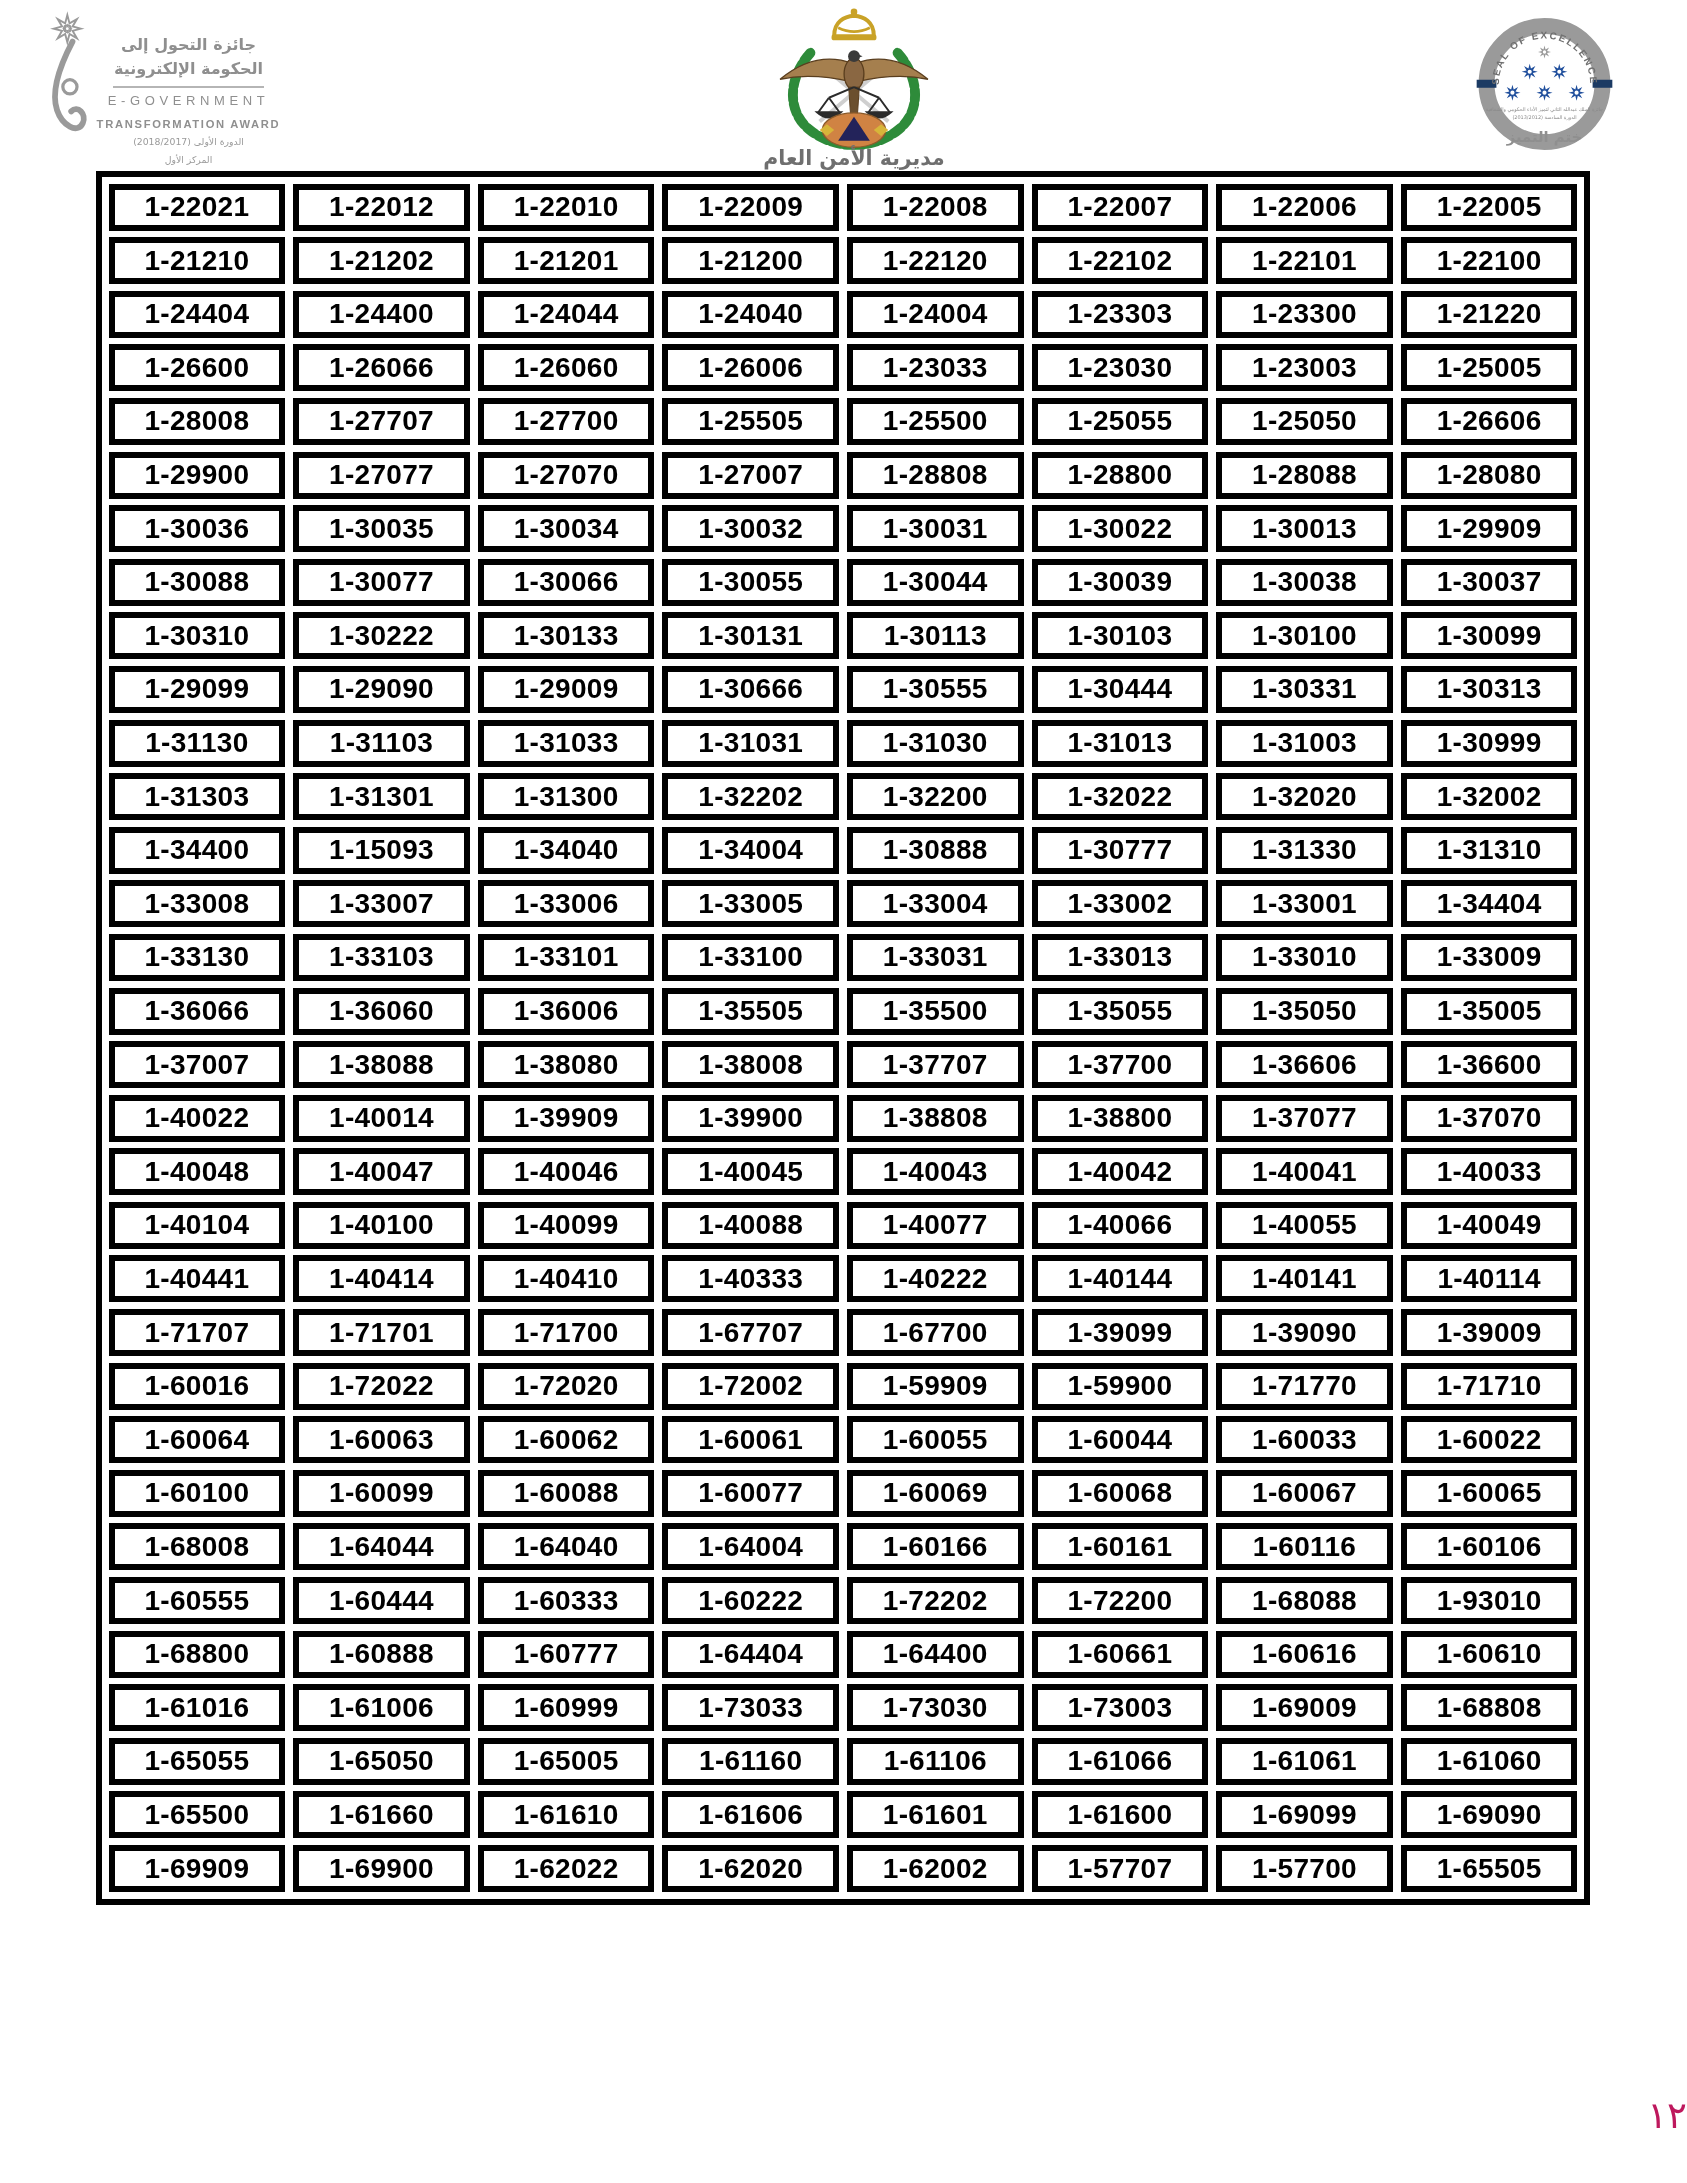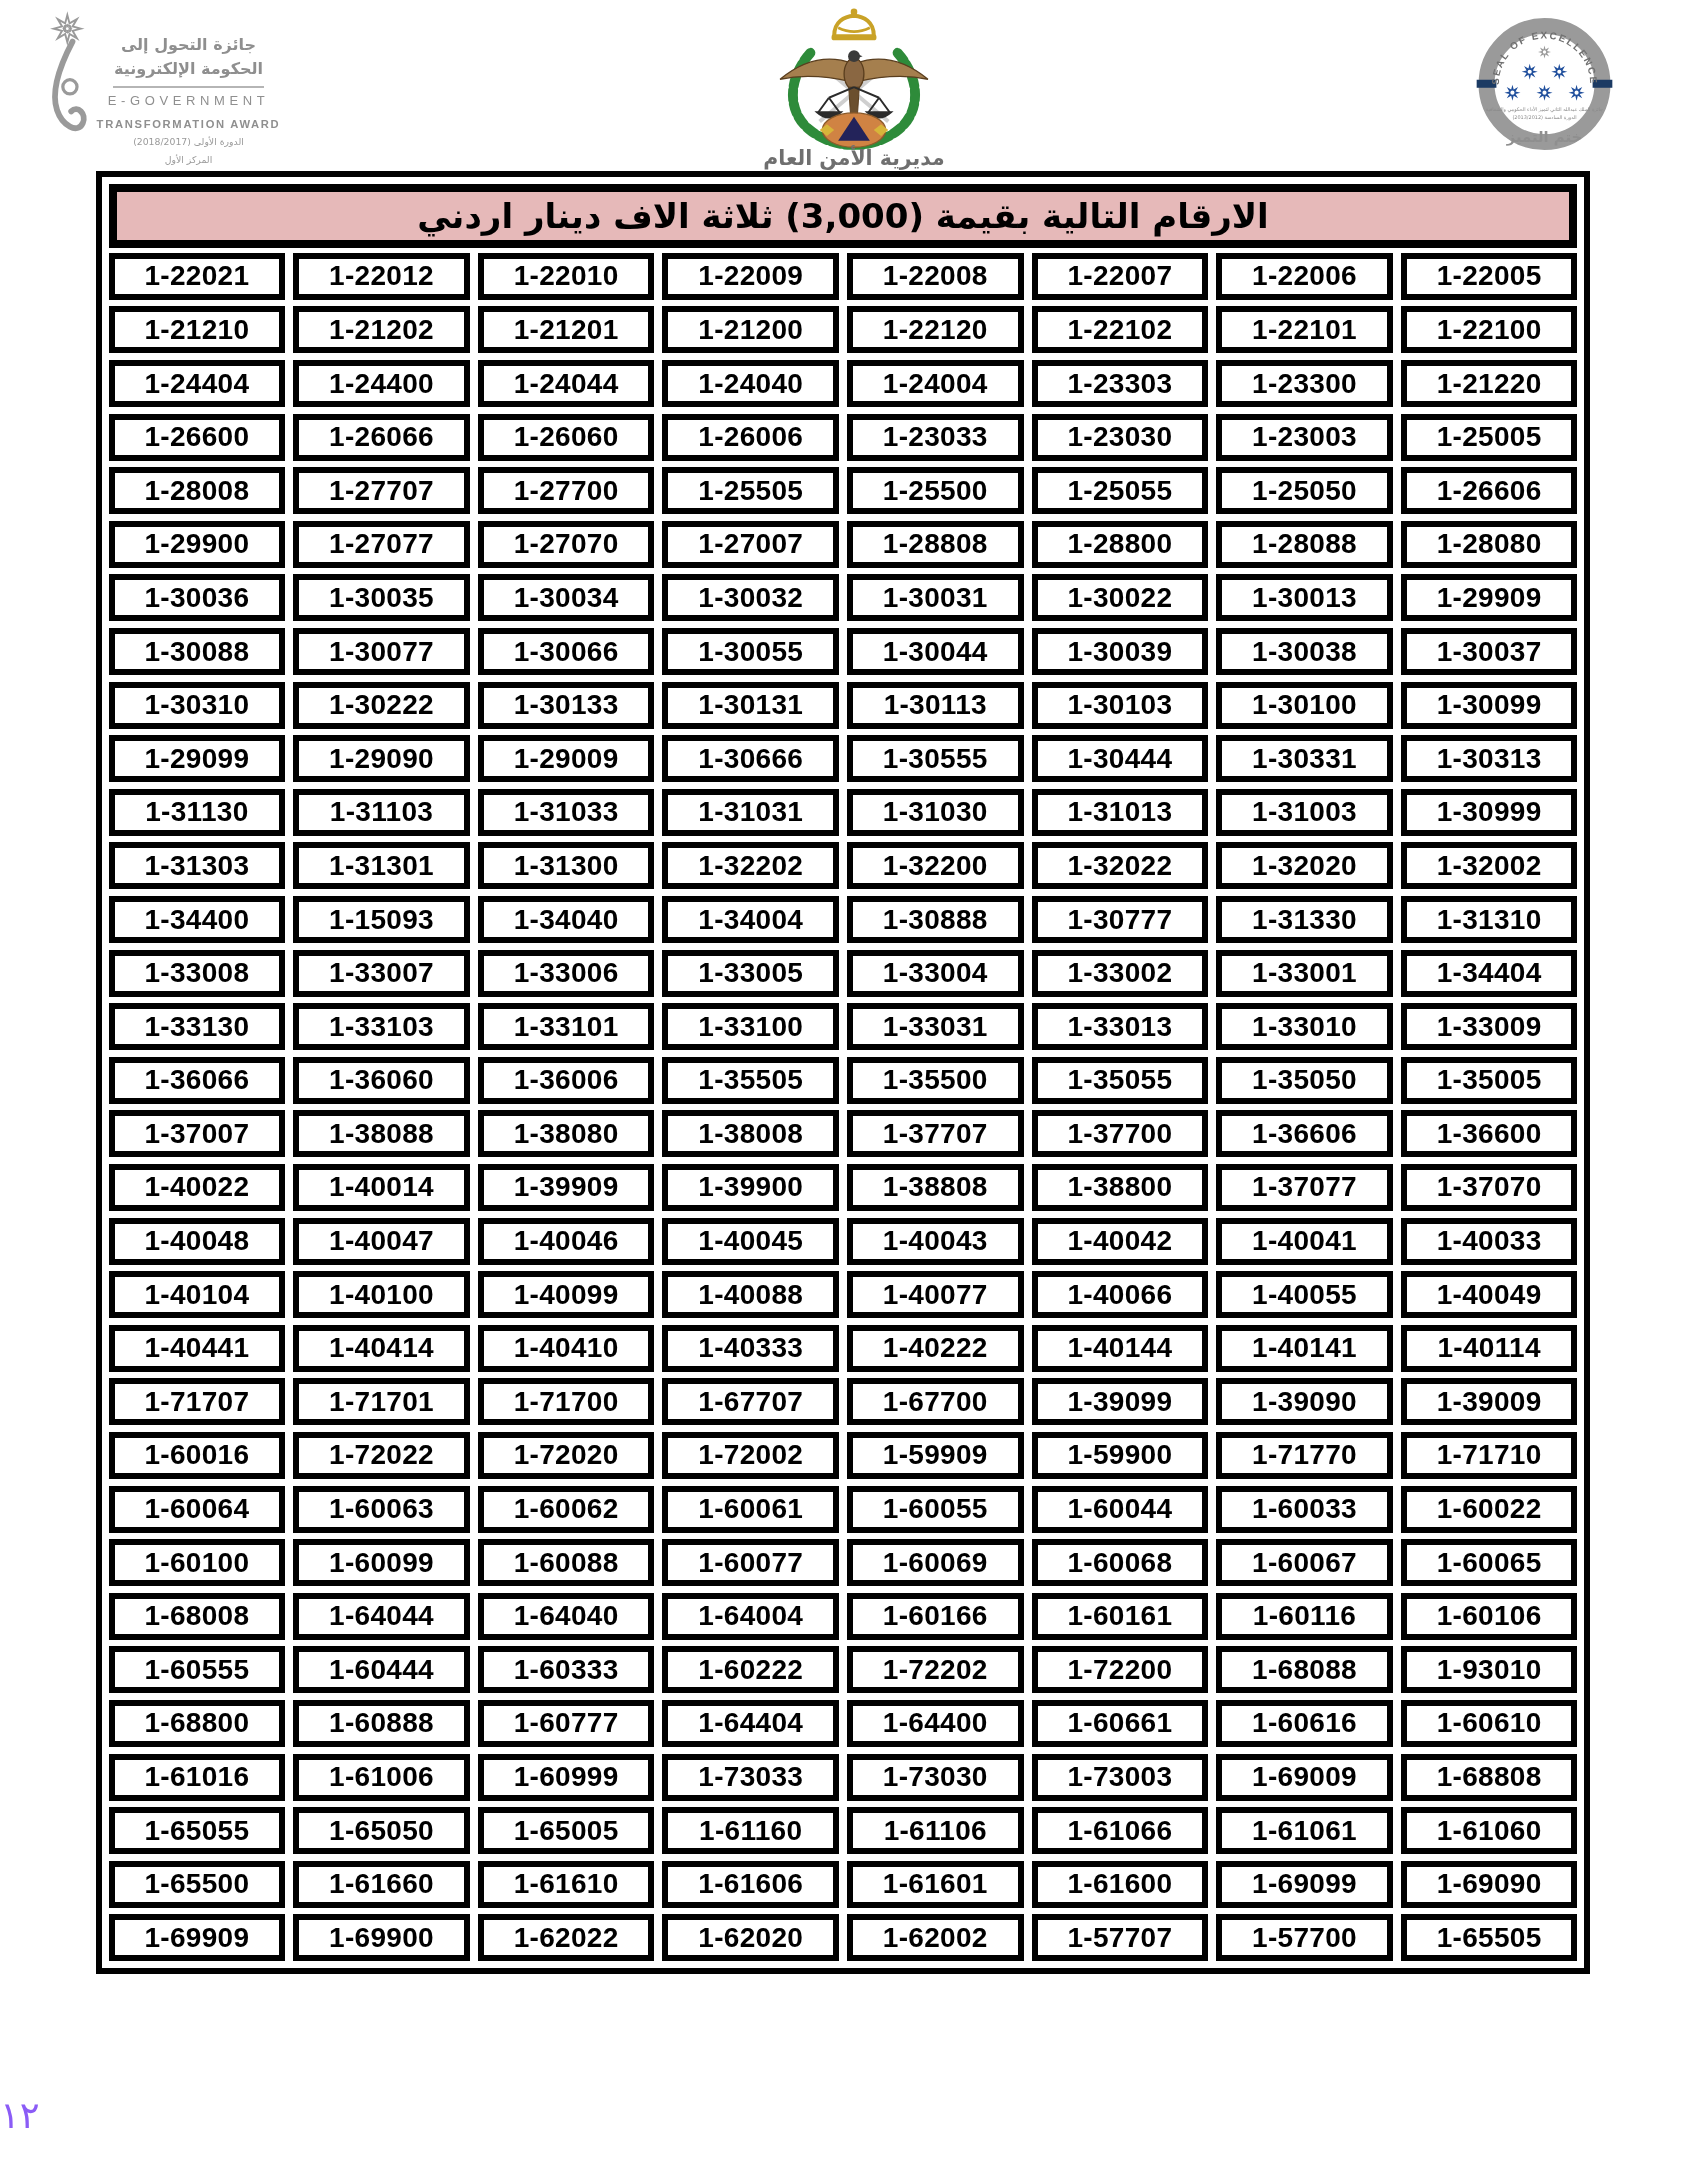--- a/index.html
+++ b/index.html
@@ -68,24 +68,24 @@
     font-weight: bold;
     font-size: 28px;
     letter-spacing: 0.3px;
     color: #000000;
     white-space: nowrap;
   }
 
   
   .page-number {
     position: absolute; left: 0; right: 0; top: 2094px;
-    text-align: left;
+    text-align: right;
     font-family: "DejaVu Sans", "DejaVu Serif", serif;
     font-size: 37px;
-    color: #8b5cf6;
+    color: #be185d;
     direction: rtl;
   }
 </style>
 </head>
 <body>
 
 <svg width="0" height="0" style="position:absolute" aria-hidden="true">
   <defs>
     <g id="star8">
       <polygon points="10,0 3.88,1.61 7.07,7.07 1.61,3.88 0,10 -1.61,3.88 -7.07,7.07 -3.88,1.61 -10,0 -3.88,-1.61 -7.07,-7.07 -1.61,-3.88 0,-10 1.61,-3.88 7.07,-7.07 3.88,-1.61"></polygon>
@@ -163,23 +163,20 @@
       <use href="#star8" transform="translate(68,126) scale(1.3)" fill="#1f4e9c"></use>
       <use href="#star8" transform="translate(120,126) scale(1.3)" fill="#1f4e9c"></use>
       <use href="#star8" transform="translate(172,126) scale(1.3)" fill="#1f4e9c"></use>
     </g>
     <text x="120" y="156" text-anchor="middle" font-size="8" fill="#8a8a8a" font-family="DejaVu Sans, sans-serif" direction="rtl">جائزة الملك عبدالله الثاني لتميز الأداء الحكومي والشفافية</text>
     <text x="120" y="168" text-anchor="middle" font-size="8" fill="#8a8a8a" font-family="DejaVu Sans, sans-serif" direction="rtl">الدورة السادسة (2013/2012)</text>
     <text x="120" y="206" text-anchor="middle" font-size="24" font-weight="bold" fill="#8f8f8f" font-family="DejaVu Sans, sans-serif" direction="rtl">ختم التميز</text>
   </svg>
 
   <div class="table-frame">
-    <div class="title-bar">
-      <div class="title-text">الارقام التالية بقيمة  (3,000) ثلاثة الاف دينار اردني</div>
-    </div>
     <div class="numbers-grid">
         <div class="cell">1-22021</div>
         <div class="cell">1-22012</div>
         <div class="cell">1-22010</div>
         <div class="cell">1-22009</div>
         <div class="cell">1-22008</div>
         <div class="cell">1-22007</div>
         <div class="cell">1-22006</div>
         <div class="cell">1-22005</div>
         <div class="cell">1-21210</div>

